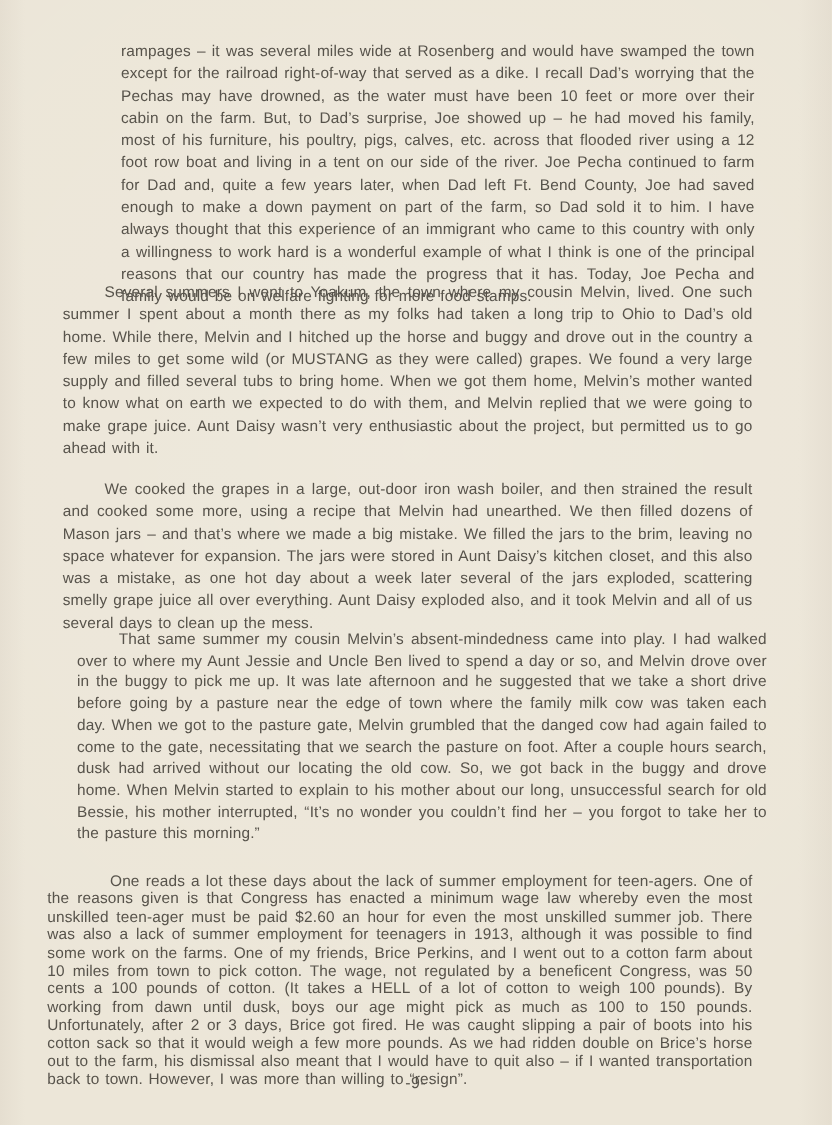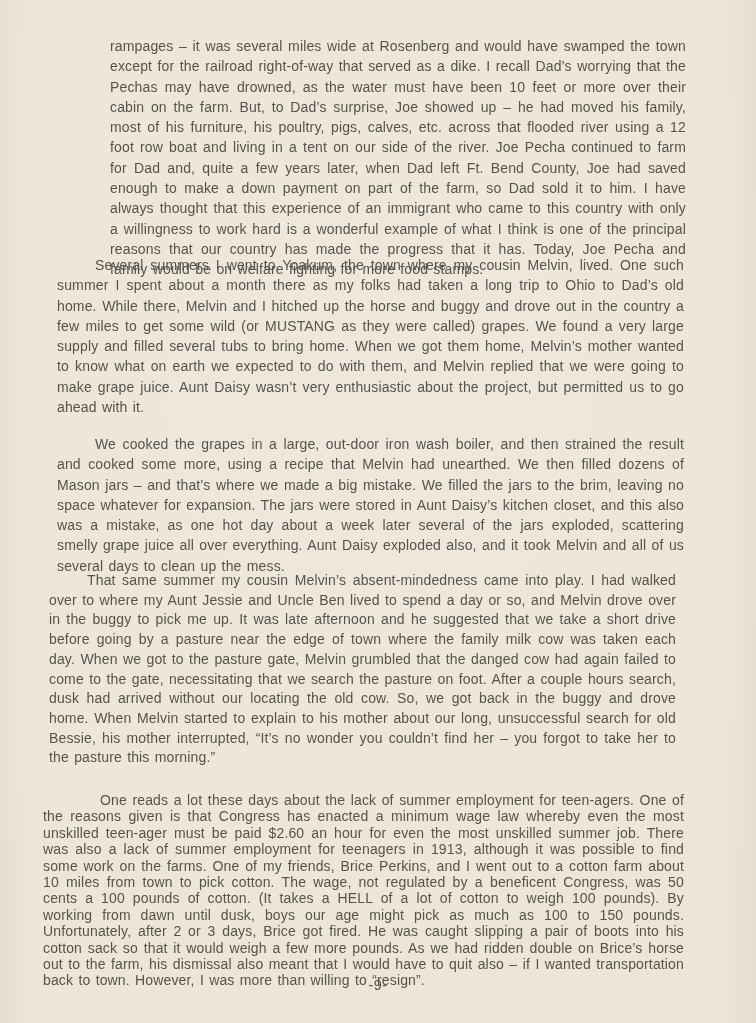--- a/index.html
+++ b/index.html
@@ -26,21 +26,21 @@
     position: absolute;
     color: var(--ink);
     font-size: 14px;
     text-align: justify;
     letter-spacing: 0.15px;
     word-spacing: 1.2px;
   }
   #p1 { top: 36px;  left: 110px; width: 576px; line-height: 20.3px; }
   #p2 { top: 255px; left: 57px;  width: 627px; line-height: 20.3px; text-indent: 38px; }
   #p3 { top: 434px; left: 57px;  width: 627px; line-height: 20.3px; text-indent: 38px; }
-  #p4 { top: 571px; left: 49px;  width: 627px; line-height: 19.7px; text-indent: 38px; }
+  #p4 { top: 571px; left: 70px;  width: 627px; line-height: 19.7px; text-indent: 38px; }
   #p5 { top: 792px; left: 43px;  width: 641px; line-height: 16.4px; text-indent: 57px; font-size: 14px; }
   .page-number {
     position: absolute;
     top: 977px;
     left: 0;
     width: 100%;
     text-align: center;
     color: var(--ink);
     font-size: 14.5px;
     letter-spacing: 0.5px;

